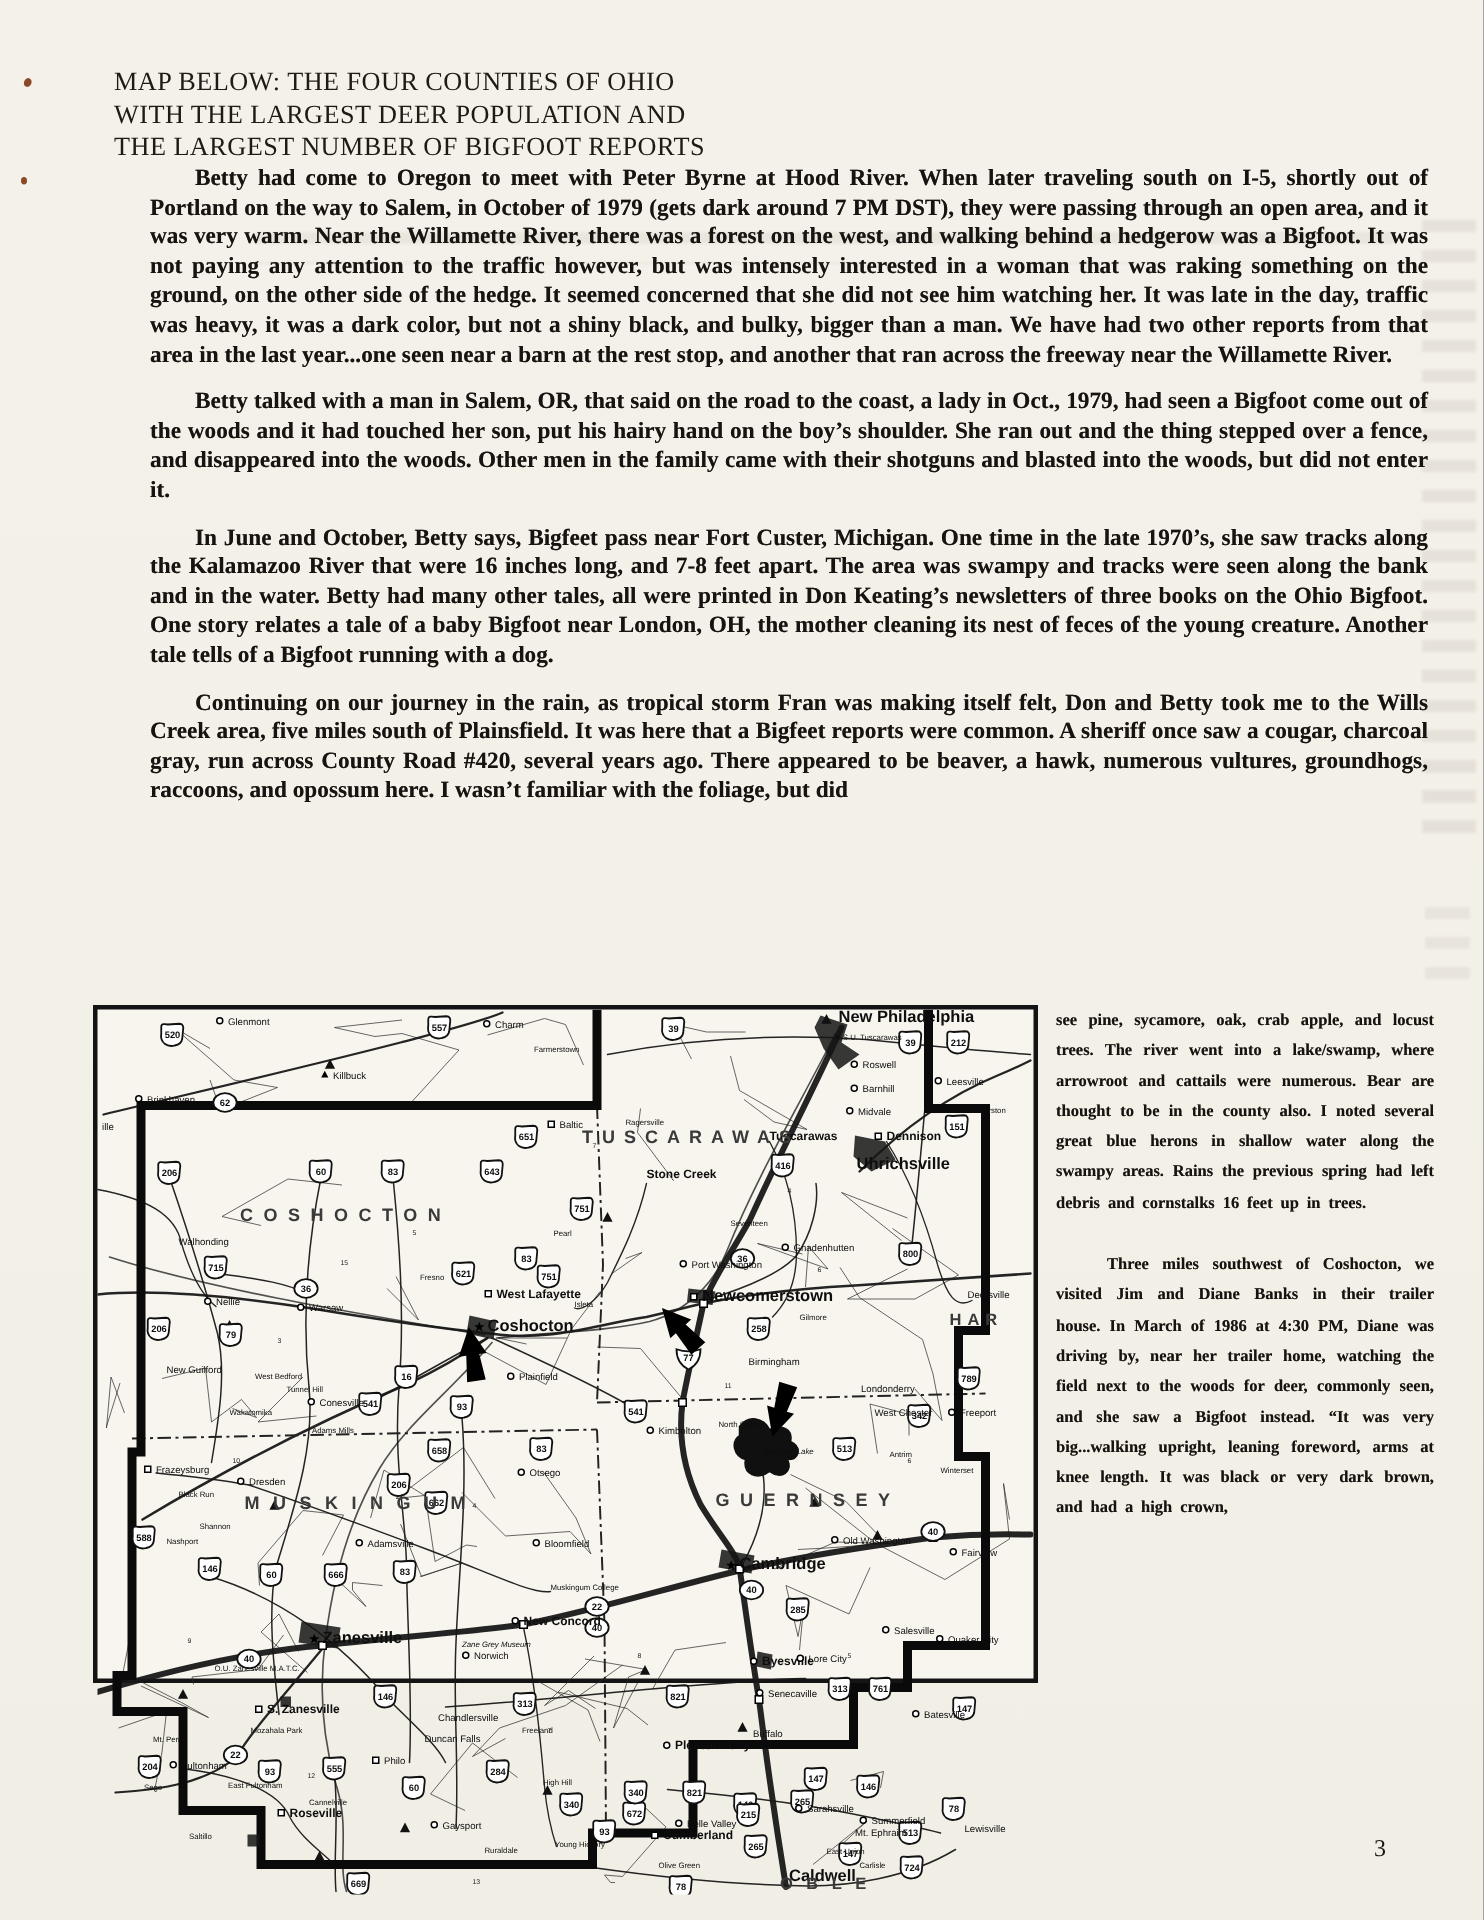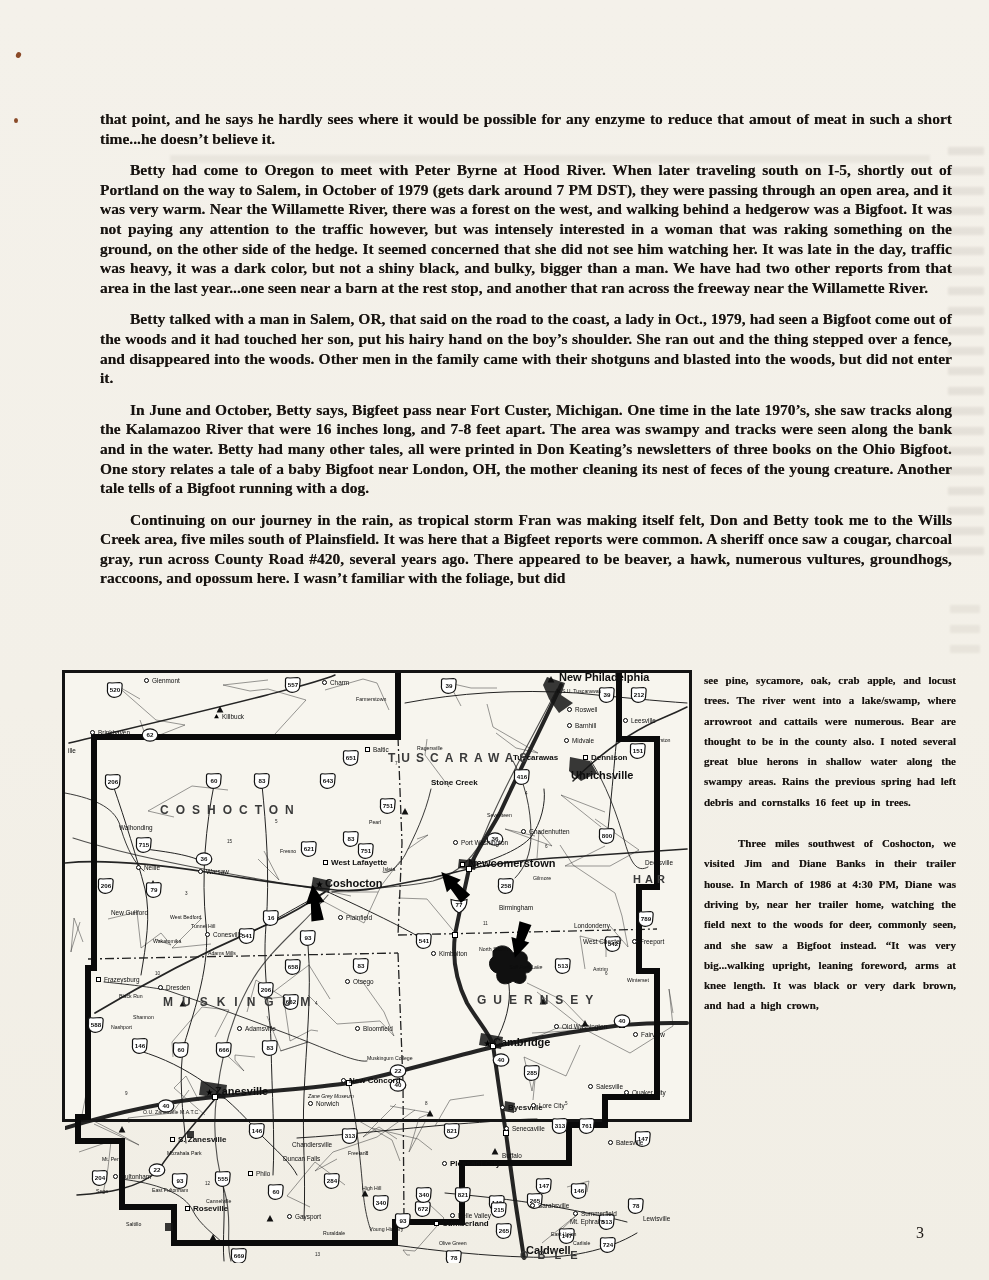--- a/index.html
+++ b/index.html
@@ -48,23 +48,27 @@
 <body>
 
 <div class="page">
 
   <div class="speck s1"></div>
   <div class="speck s2"></div>
   <div class="ghost g1"></div>
   <div class="ghost g2"></div>
   <div class="ghost g3"></div>
 
+  <div class="caption-header">
+    <div>MAP BELOW: THE FOUR COUNTIES OF OHIO</div>
+    <div>WITH THE LARGEST DEER POPULATION AND</div>
+    <div>THE LARGEST NUMBER OF BIGFOOT REPORTS</div>
+  </div>
 
   <div class="bodycol">
-    <p class="noindent">that point, and he says he hardly sees where it would be possible for any enzyme to reduce that amout of meat in such a short time...he doesn’t believe it.</p>
     <p>Betty had come to Oregon to meet with Peter Byrne at Hood River.  When later traveling south on I-5, shortly out of Portland on the way to Salem, in October of 1979 (gets dark around 7 PM DST), they were passing through an open area, and it was very warm.  Near the Willamette River, there was a forest on the west, and walking behind a hedgerow was a Bigfoot.  It was not paying any attention to the traffic however, but was intensely interested in a woman that was raking something on the ground, on the other side of the hedge.  It seemed concerned that she did not see him watching her.  It was late in the day, traffic was heavy, it was a dark color, but not a shiny black, and bulky, bigger than a man.  We have had two other reports from that area in the last year...one seen near a barn at the rest stop, and another that ran across the freeway near the Willamette River.</p>
     <p>Betty talked with a man in Salem, OR, that said on the road to the coast, a lady in Oct., 1979, had seen a Bigfoot come out of the woods and it had touched her son, put his hairy hand on the boy’s shoulder.  She ran out and the thing stepped over a fence, and disappeared into the woods.  Other men in the family came with their shotguns and blasted into the woods, but did not enter it.</p>
     <p>In June and October, Betty says, Bigfeet pass near Fort Custer, Michigan.  One time in the late 1970’s, she saw tracks along the Kalamazoo River that were 16 inches long, and 7-8 feet apart.  The area was swampy and tracks were seen along the bank and in the water.  Betty had many other tales, all were printed in Don Keating’s newsletters of three books on the Ohio Bigfoot.  One story relates a tale of a baby Bigfoot near London, OH, the mother cleaning its nest of feces of the young creature.  Another tale tells of a Bigfoot running with a dog.</p>
     <p>Continuing on our journey in the rain, as tropical storm Fran was making itself felt, Don and Betty took me to the Wills Creek area, five miles south of Plainsfield.  It was here that a Bigfeet reports were common.  A sheriff once saw a cougar, charcoal gray, run across County Road #420, several years ago.  There appeared to be beaver, a hawk, numerous vultures, groundhogs, raccoons, and opossum here.  I wasn’t familiar with the foliage, but did</p>
   </div>
 
   <div class="map-frame">
     <svg id="map-svg" viewBox="0 0 624 590">
       <g id="squiggles">
           <path d="M14,479 L46,468 L43,495 L38,521" fill="none" stroke="#2b2b2b" stroke-width="0.6" opacity="0.8"></path>

